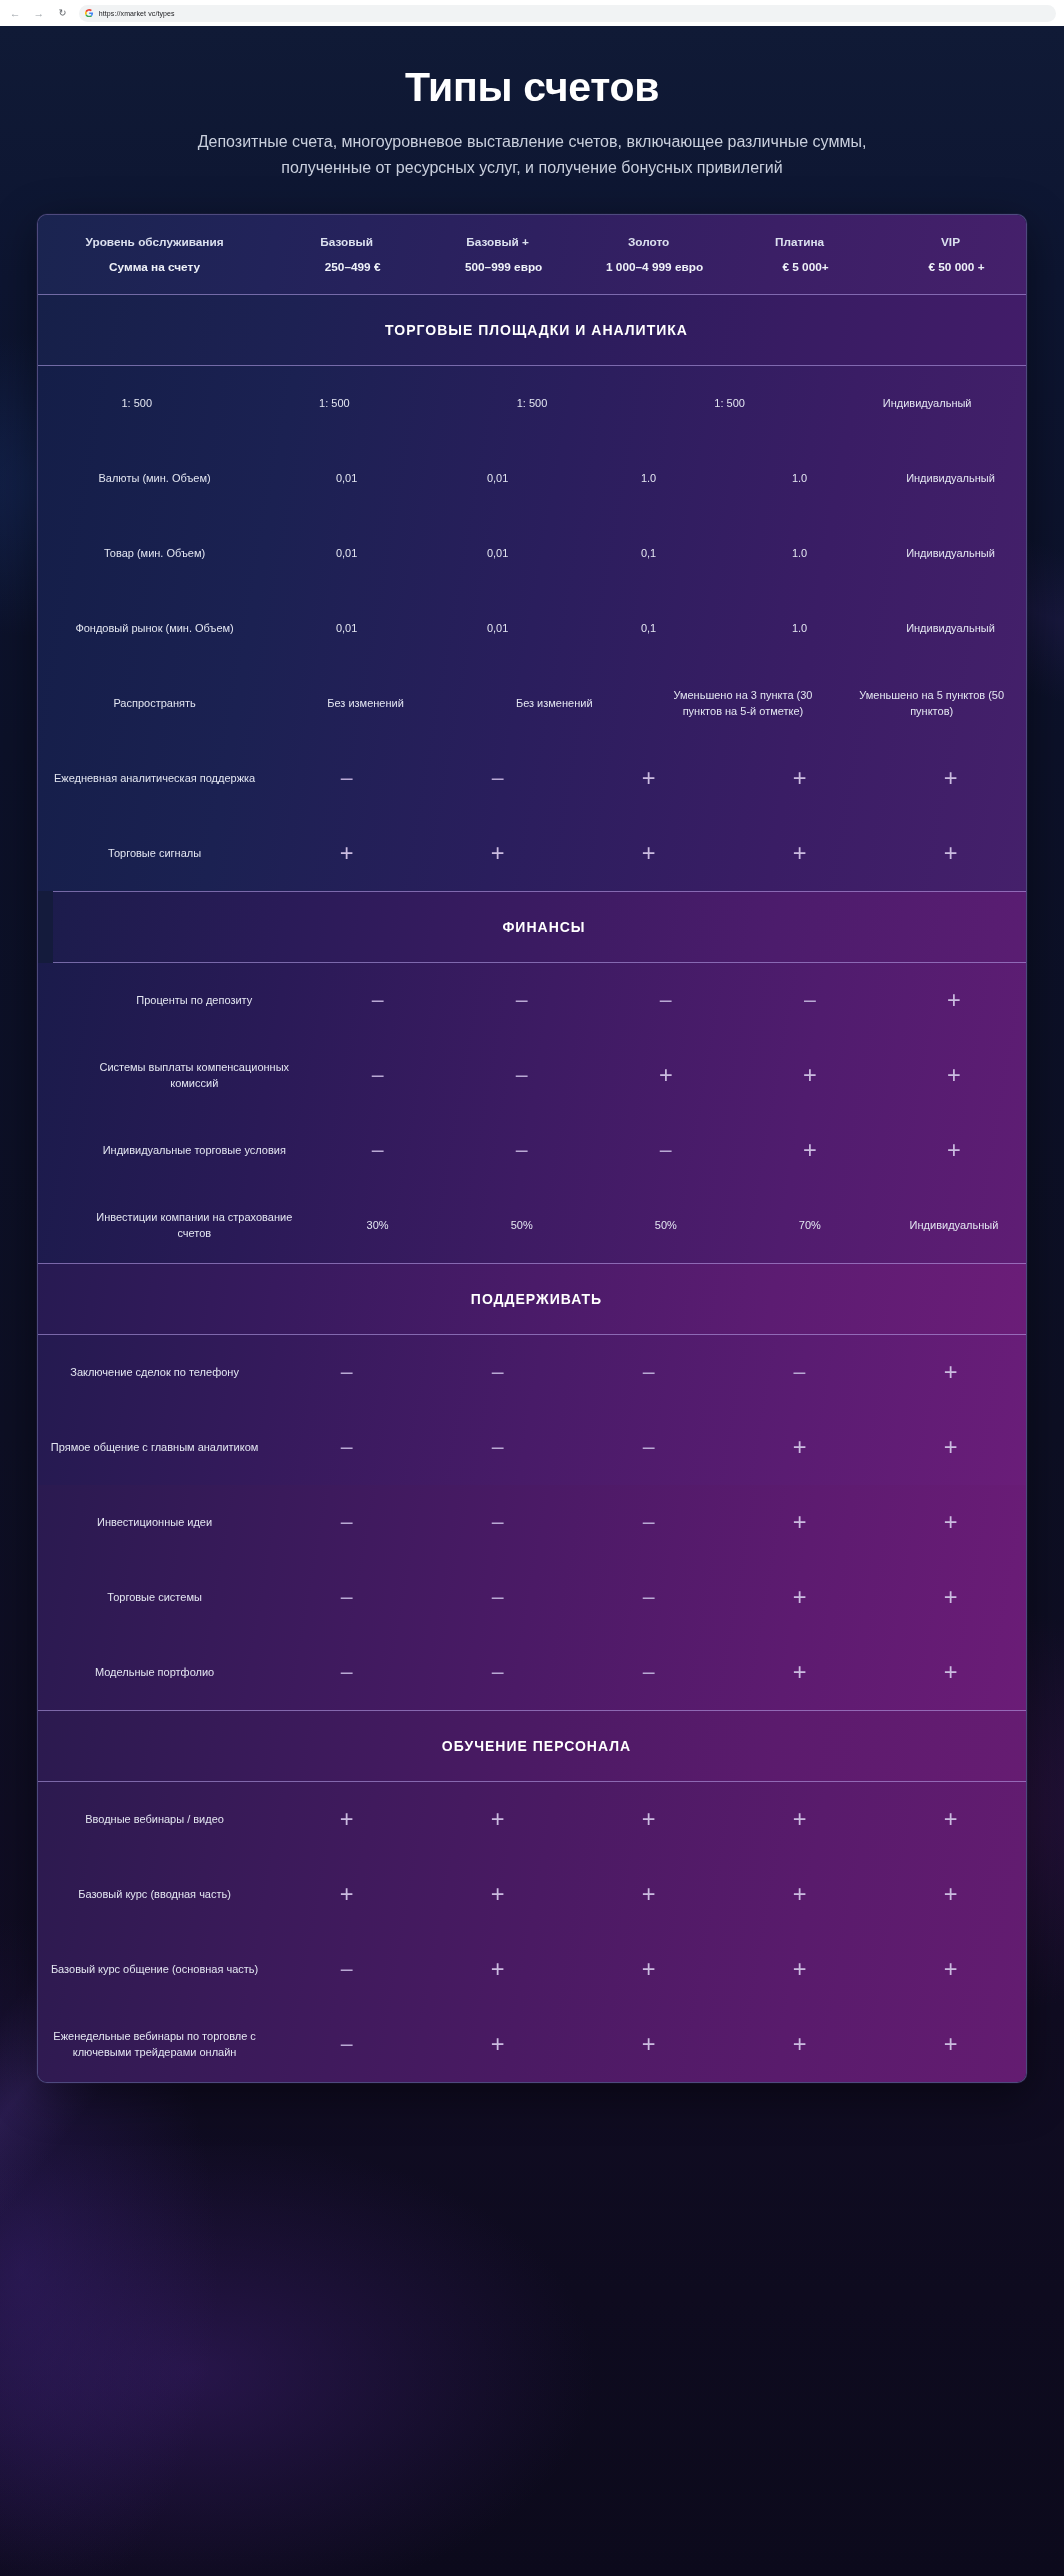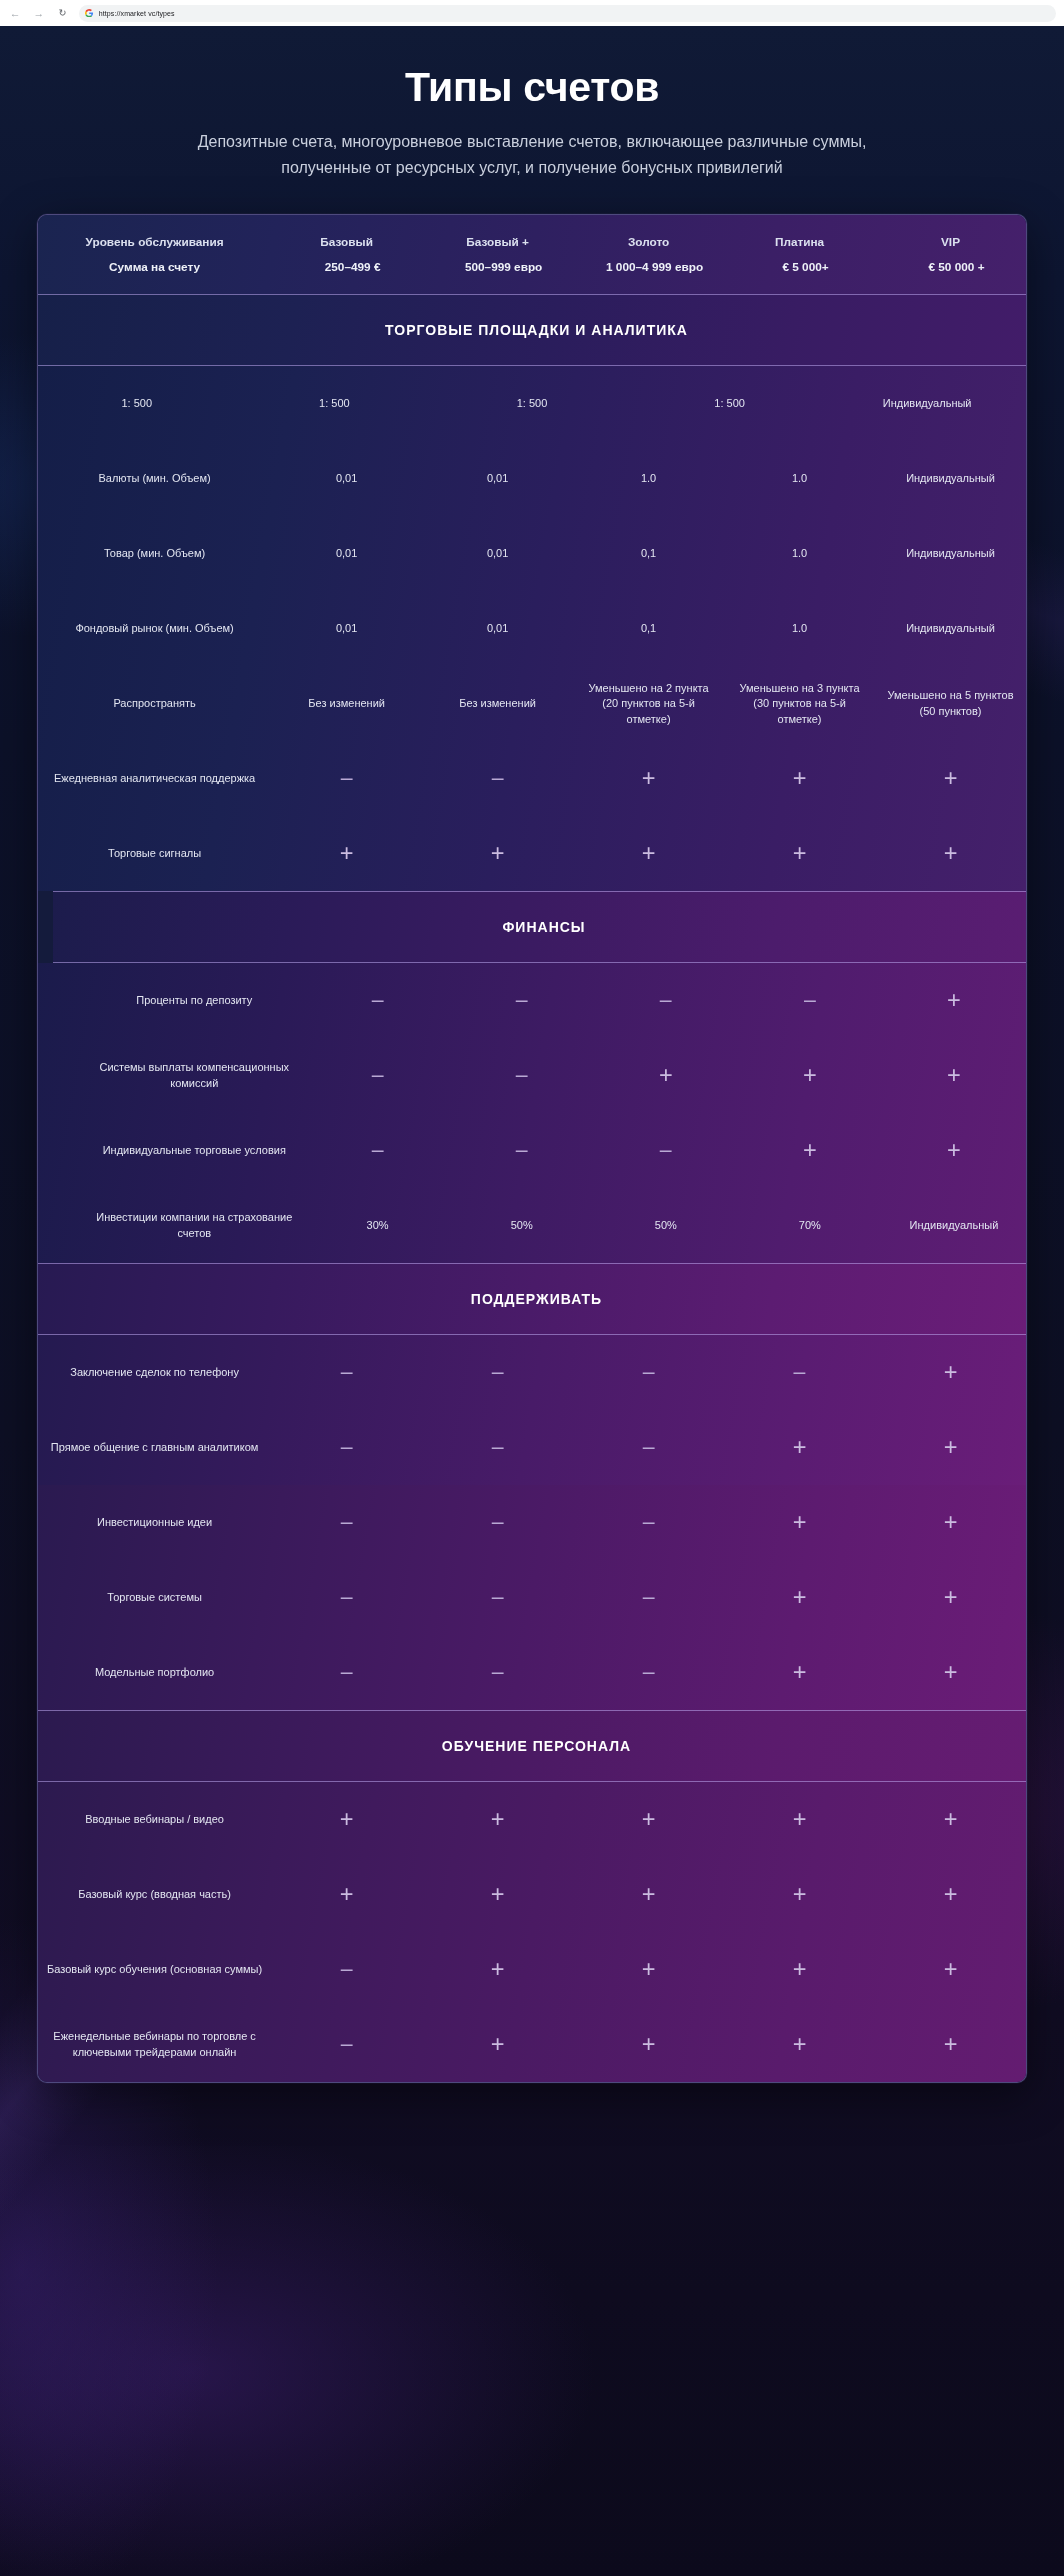--- a/index.html
+++ b/index.html
@@ -216,21 +216,20 @@
               <div class="cell c">0,01</div>
               <div class="cell c">0,01</div>
               <div class="cell c">0,1</div>
               <div class="cell c">1.0</div>
               <div class="cell c">Индивидуальный</div>
             </div>
             <div class="row">
               <div class="cell c0">Распространять</div>
               <div class="cell c">Без изменений</div>
               <div class="cell c">Без изменений</div>
-              <div class="cell c">Уменьшено на 2 пункта (20 пунктов на 5-й отметке)</div>
               <div class="cell c">Уменьшено на 3 пункта (30 пунктов на 5-й отметке)</div>
               <div class="cell c">Уменьшено на 5 пунктов (50 пунктов)</div>
             </div>
             <div class="row">
               <div class="cell c0">Ежедневная аналитическая поддержка</div>
               <div class="cell c">
                 <span class="mark minus">–</span>
               </div>
               <div class="cell c">
                 <span class="mark minus">–</span>
@@ -456,21 +455,21 @@
                 <span class="mark">+</span>
               </div>
               <div class="cell c">
                 <span class="mark">+</span>
               </div>
               <div class="cell c">
                 <span class="mark">+</span>
               </div>
             </div>
             <div class="row">
-              <div class="cell c0">Базовый курс обучения (основная суммы)</div>
+              <div class="cell c0">Базовый курс общение (основная часть)</div>
               <div class="cell c">
                 <span class="mark minus">–</span>
               </div>
               <div class="cell c">
                 <span class="mark">+</span>
               </div>
               <div class="cell c">
                 <span class="mark">+</span>
               </div>
               <div class="cell c">

